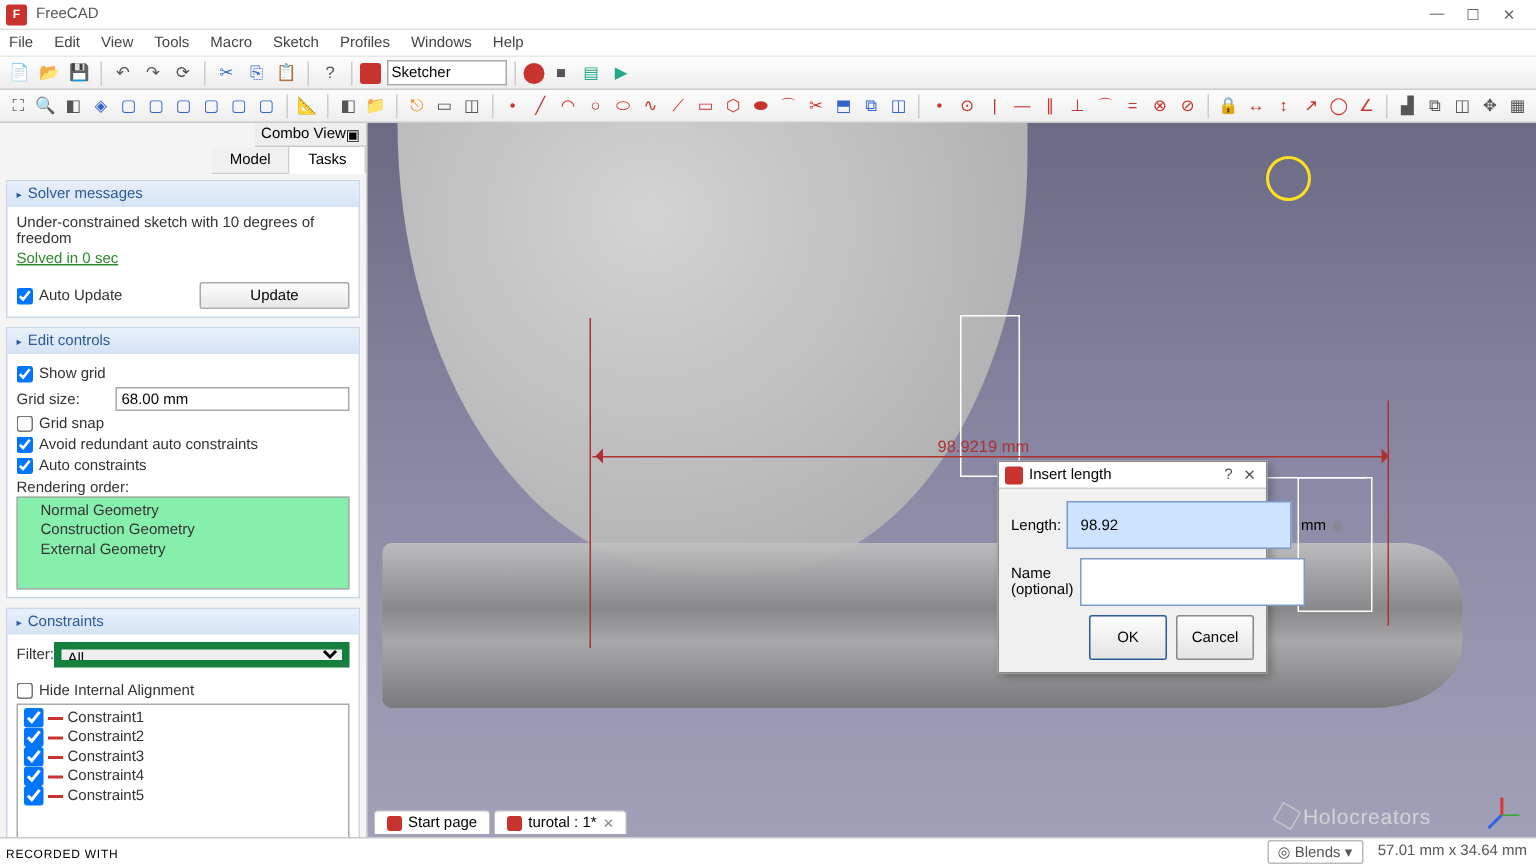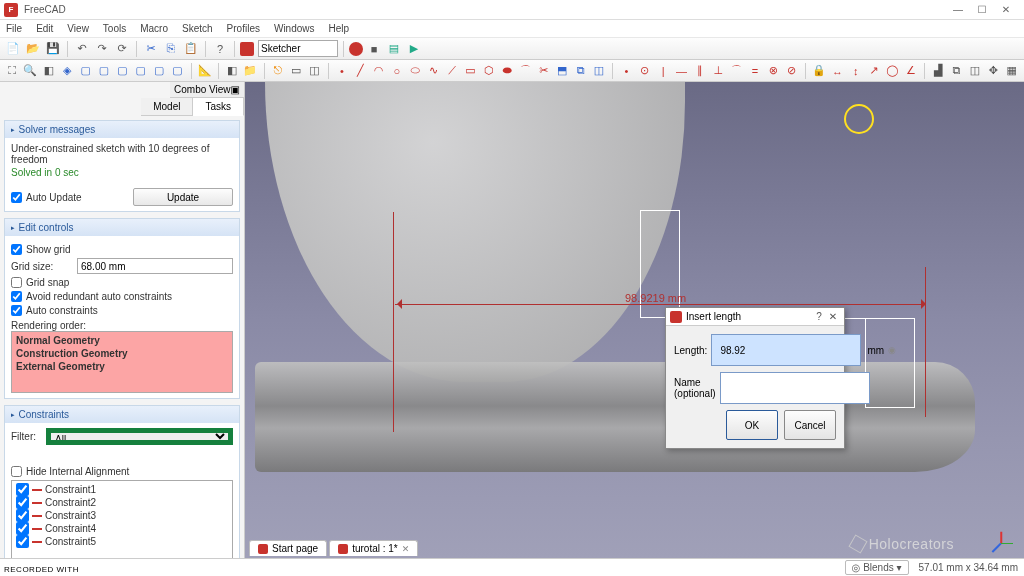--- a/index.html
+++ b/index.html
@@ -40,34 +40,34 @@
 
 .task-close { text-align: center; margin: 6px 0; }
 .task-close button { width: 80px; height: 18px; font-size: 10px; background: linear-gradient(#fdfdfd,#e8e8e8); border: 1px solid #aaa; border-radius: 2px; cursor: pointer; }
 
 .panel { margin-bottom: 6px; border: 1px solid #c8d8e8; background: #fff; }
 .panel-h { background: linear-gradient(#e8f0fb,#d5e3f5); padding: 3px 6px; font-size: 10px; color: #2a5a9a; cursor: pointer; display: flex; align-items: center; gap: 4px; }
 .panel-h .tri { font-size: 7px; }
 .panel-b { padding: 5px 6px; font-size: 10px; color: #333; }
 
 .solver-msg { color: #333; margin-bottom: 2px; }
-.solver-time { color: #2a8a2a; }
+.solver-time { color: #2a8a2a; text-decoration: underline; }
 
 .chk-row { display: flex; align-items: center; gap: 4px; margin: 3px 0; font-size: 10px; }
 .chk-row input[type=checkbox] { width: 11px; height: 11px; }
 .grid-row { display: flex; align-items: center; gap: 6px; margin: 3px 0; }
 .grid-row label { flex: 0 0 60px; }
 .spinbox { flex: 1; display: flex; }
 .spinbox input { flex: 1; height: 16px; font-size: 10px; border: 1px solid #aaa; padding: 0 3px; }
 .update-btn { width: 100px; height: 18px; font-size: 10px; background: linear-gradient(#fdfdfd,#e8e8e8); border: 1px solid #aaa; border-radius: 2px; cursor: pointer; float: right; }
 
-.render-list { border: 1px solid #aaa; background: #fca5a5; height: 62px; padding: 2px 4px; font-size: 10px; font-weight: bold; }
+.render-list { border: 1px solid #aaa; background: #86efac; height: 62px; padding: 2px 15px; font-size: 10px; }
 .render-list div { padding: 1px 0; }
 
-.filter-row { display: flex; align-items: center; gap: 10px; margin-bottom: 21px; }
+.filter-row { display: flex; align-items: center; gap: 0; margin-bottom: 10px; }
 .filter-row select { flex: 1; height: 17px; font-size: 10px; border: 5px solid #15803d; }
 .cons-list { border: 1px solid #aaa; background: #fff; height: 110px; overflow-y: auto; padding: 2px; }
 .cons-item { display: flex; align-items: center; gap: 3px; padding: 0px 2px; font-size: 10px; }
 .cons-dash { width: 10px; height: 2px; background: #c8332d; }
 
 
 .viewport { flex: 1; position: relative; background: linear-gradient(180deg, #6a6a85 0%, #7a7a96 25%, #8a8aa6 50%, #9696b0 75%, #a0a0b8 100%); overflow: hidden; }
 .mesh-body { position: absolute; top: 0; left: 20px; width: 420px; height: 300px; background: radial-gradient(ellipse at 40% 20%, #d8d8d8, #a8a8a8); border-radius: 0 0 180px 200px / 0 0 280px 300px; opacity: 0.95; }
 .mesh-base { position: absolute; top: 280px; left: 10px; width: 720px; height: 110px; background: linear-gradient(180deg, #c0c0c0, #888 40%, #aaa 60%, #777); border-radius: 6px 40px 60px 6px / 6px 40px 42px 6px; opacity: 0.92; }
 .sketch-line { position: absolute; border: 1px solid #fff; }

